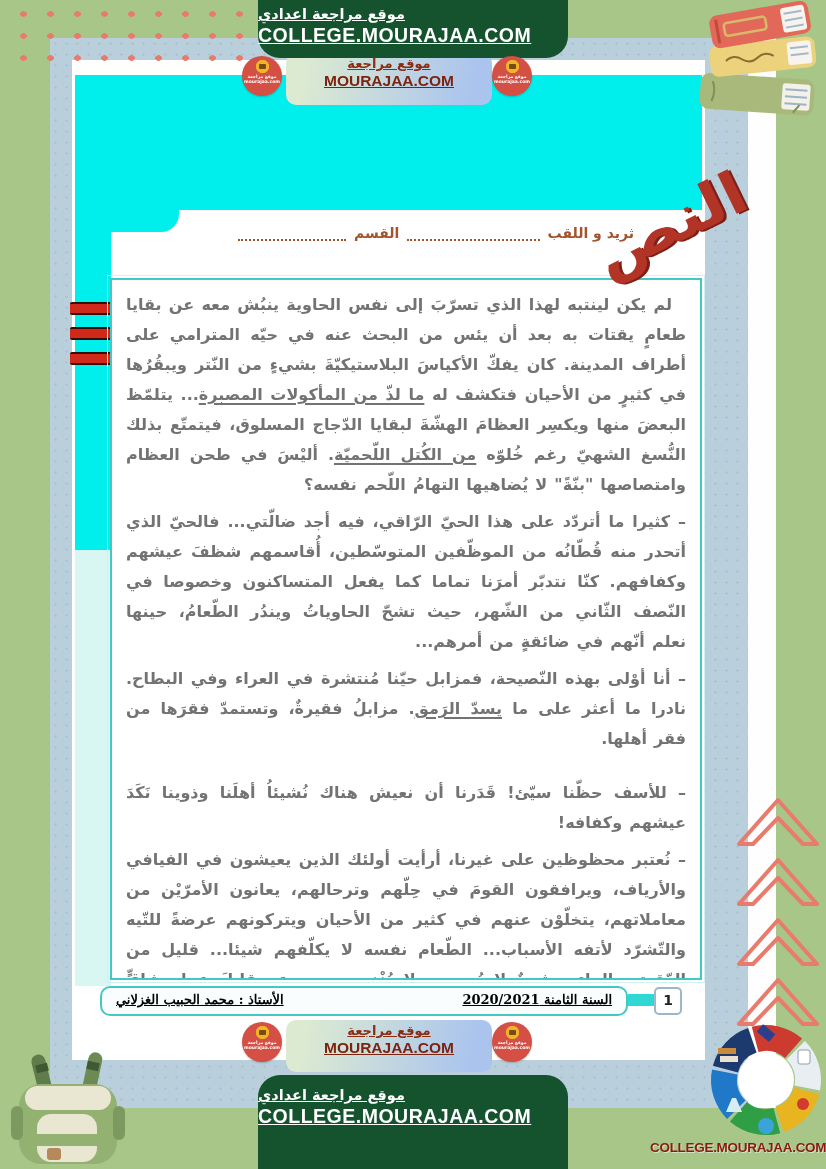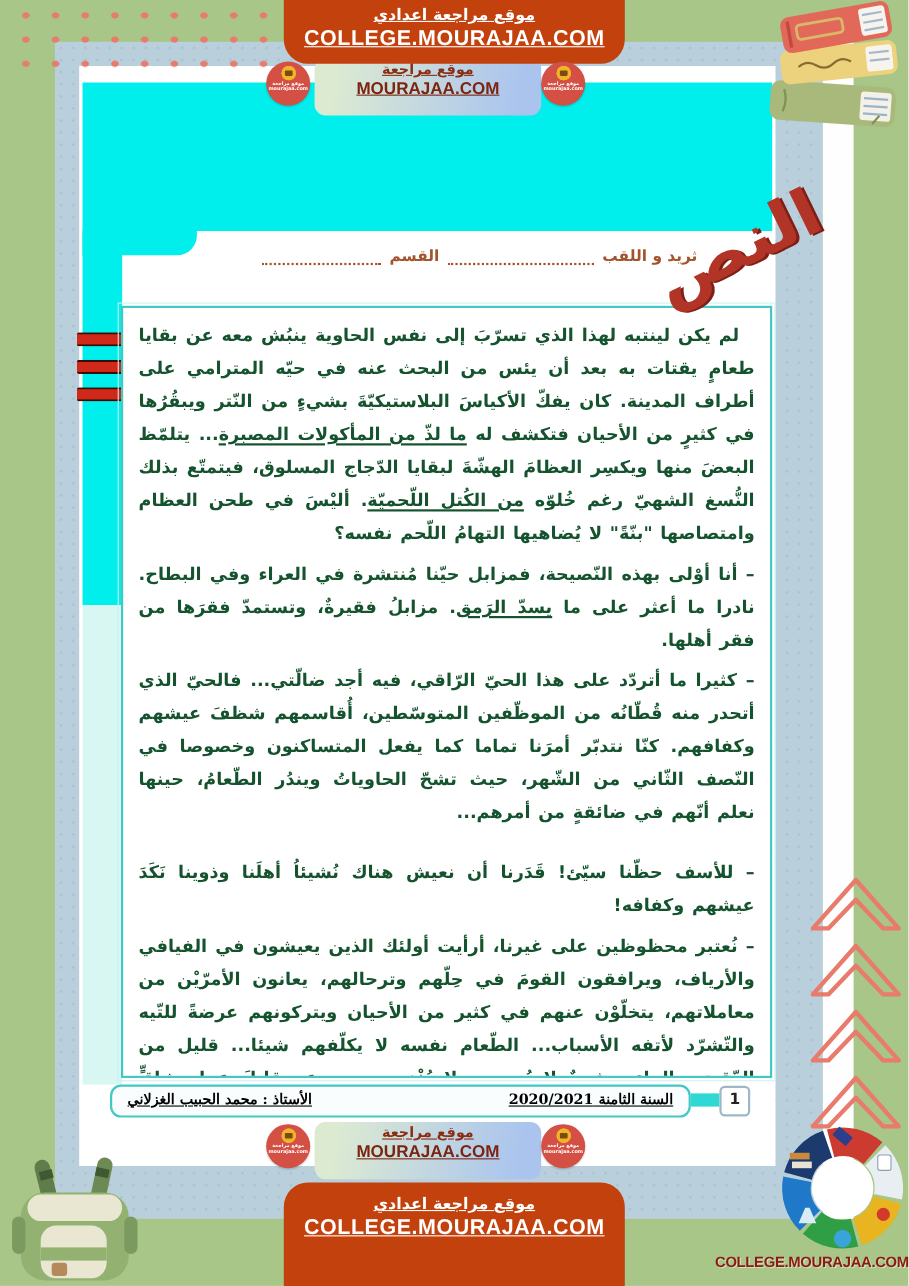--- a/index.html
+++ b/index.html
@@ -42,41 +42,41 @@
   .leader.short{width:108px;margin-right:8px;}
 
   
   .nass{position:absolute;left:598px;top:190px;z-index:5;font-size:58px;font-weight:bold;color:#b23427;
         transform:rotate(-26deg) scaleX(1.12);transform-origin:center;text-shadow:2px 2px 0 #7e1f16;}
 
   
   .text-box{position:absolute;left:110px;top:278px;width:592px;height:702px;background:#fff;z-index:4;
             border:2px solid #43c8c4;outline:1px solid #cdf2ef;outline-offset:2px;box-sizing:border-box;
             padding:10px 14px 0 14px;overflow:hidden;}
-  .text-flow{direction:rtl;text-align:justify;font-size:16px;font-weight:700;color:#14532d;
+  .text-flow{direction:rtl;text-align:justify;font-size:16px;font-weight:700;color:#737373;
              line-height:30px;word-spacing:1.5px;}
   .text-flow p{margin:0 0 7px 0;}
   .text-flow p.gap{margin-top:24px;}
   .text-flow p.ind{text-indent:14px;}
   .text-flow .u{text-decoration:underline;text-decoration-thickness:1.5px;text-underline-offset:3px;}
 
   
   .doc-footer{position:absolute;left:100px;top:986px;width:528px;height:30px;background:#fafdfd;z-index:4;
               border:2px solid #43c8c4;border-radius:10px;box-sizing:border-box;}
   .doc-footer .ftxt{position:absolute;top:4px;color:#000000;font-weight:bold;font-size:13px;white-space:nowrap;
                     text-decoration:underline;font-family:"DejaVu Serif",serif;}
   .f-year{right:14px;}
   .f-teacher{left:14px;}
   .connector{position:absolute;left:628px;top:994px;width:26px;height:12px;background:#2fd8d4;z-index:4;}
   .page-num{position:absolute;left:654px;top:987px;width:28px;height:28px;background:#fff;border:2px solid #9fb6c6;
             border-radius:5px;z-index:4;box-sizing:border-box;text-align:center;line-height:23px;
             font-size:14px;font-weight:bold;color:#222;}
 
   
-  .tab{position:absolute;left:258px;width:310px;background:#c2410c;z-index:6;text-align:center;color:#fff;font-weight:bold;}
+  .tab{position:absolute;left:258px;width:310px;background:#14532d;z-index:6;text-align:left;color:#fff;font-weight:bold;}
   .tab-top{top:0;height:58px;border-radius:0 0 22px 22px;}
   .tab-bottom{top:1075px;height:94px;border-radius:22px 22px 0 0;}
   .tab .l1{font-size:14.5px;text-decoration:underline;margin-top:6px;}
   .tab .l2{font-size:19.5px;text-decoration:underline;letter-spacing:.5px;margin-top:2px;
            font-family:"Liberation Sans",sans-serif;}
   .tab-bottom .l1{margin-top:12px;}
   .band{position:absolute;left:286px;width:206px;height:52px;z-index:5;border-radius:10px;text-align:center;
         background:linear-gradient(100deg,#dcead2 10%,#aac4ee 90%);}
   .band-top{top:53px;}
   .band-bottom{top:1020px;}
@@ -131,22 +131,22 @@
     <span class="leader grow"></span>
     <span>القسم</span>
     <span class="leader short"></span>
   </div>
 
   <div class="nass">النص</div>
 
   <div class="text-box">
     <div class="text-flow" id="text-flow">
         <p class="ind"><span>لم يكن لينتبه لهذا الذي تسرّبَ إلى نفس الحاوية ينبُش معه عن بقايا طعامٍ يقتات به بعد أن يئس من البحث عنه في حيّه المترامي على أطراف المدينة. كان يفكّ الأكياسَ البلاستيكيّةَ بشيءٍ من النّتر ويبقُرُها في كثيرٍ من الأحيان فتكشف له </span><span class="u">ما لذّ من المأكولات المصبرة</span><span>... يتلمّظ البعضَ منها ويكسِر العظامَ الهشّةَ لبقايا الدّجاج المسلوق، فيتمتّع بذلك النُّسغ الشهيّ رغم خُلوّه </span><span class="u">من الكُتل اللّحميّة</span><span>. أليْسَ في طحن العظام وامتصاصها "بنّةً" لا يُضاهيها التهامُ اللّحم نفسه؟</span></p>
+        <p><span>– كثيرا ما أتردّد على هذا الحيّ الرّاقي، فيه أجد ضالّتي... فالحيّ الذي أتحدر منه قُطّانُه من الموظّفين المتوسّطين، أُقاسمهم شظفَ عيشهم وكفافهم. كنّا نتدبّر أمرَنا تماما كما يفعل المتساكنون وخصوصا في النّصف الثّاني من الشّهر، حيث تشحّ الحاوياتُ ويندُر الطّعامُ، حينها نعلم أنّهم في ضائقةٍ من أمرهم...</span></p>
         <p><span>– أنا أوْلى بهذه النّصيحة، فمزابل حيّنا مُنتشرة في العراء وفي البطاح. نادرا ما أعثر على ما </span><span class="u">يسدّ الرَمق</span><span>. مزابلُ فقيرةٌ، وتستمدّ فقرَها من فقر أهلها.</span></p>
-        <p><span>– كثيرا ما أتردّد على هذا الحيّ الرّاقي، فيه أجد ضالّتي... فالحيّ الذي أتحدر منه قُطّانُه من الموظّفين المتوسّطين، أُقاسمهم شظفَ عيشهم وكفافهم. كنّا نتدبّر أمرَنا تماما كما يفعل المتساكنون وخصوصا في النّصف الثّاني من الشّهر، حيث تشحّ الحاوياتُ ويندُر الطّعامُ، حينها نعلم أنّهم في ضائقةٍ من أمرهم...</span></p>
         <p class="gap"><span>– للأسف حظّنا سيّئ! قَدَرنا أن نعيش هناك نُشيئاُ أهلَنا وذوينا نَكَدَ عيشهم وكفافه!</span></p>
         <p><span>– نُعتبر محظوظين على غيرنا، أرأيت أولئك الذين يعيشون في الفيافي والأرياف، ويرافقون القومَ في حِلّهم وترحالهم، يعانون الأمرّيْن من معاملاتهم، يتخلّوْن عنهم في كثير من الأحيان ويتركونهم عرضةً للتّيه والتّشرّد لأتفه الأسباب... الطّعام نفسه لا يكلّفهم شيئا... قليل من الدّقيق والماء... ثريدٌ لا يُسمِن ولا يُغْني من جوعٍ مقابلَ عملٍ شاقٍّ وحراسةٍ مشدّدة للأملاك لا سبيلَ فيها للتسيّب والإهمال.</span></p>
       </div>
   </div>
 
   <div class="doc-footer">
     <span class="ftxt f-year">السنة الثامنة 2020/2021</span>
     <span class="ftxt f-teacher">الأستاذ : محمد الحبيب الغزلاني</span>
   </div>
   <div class="connector"></div>

